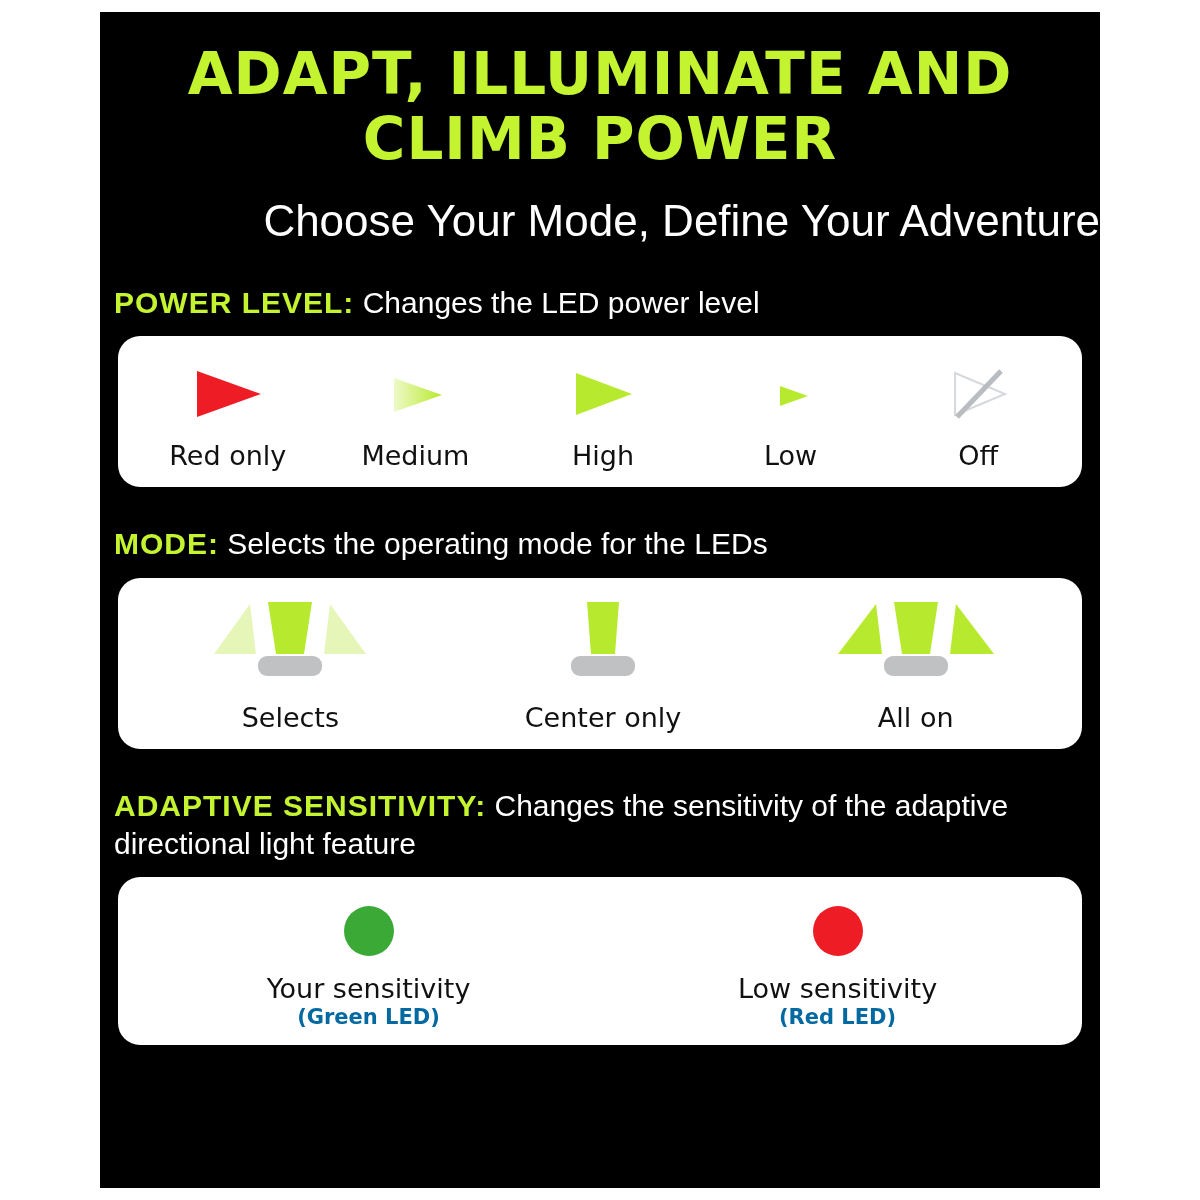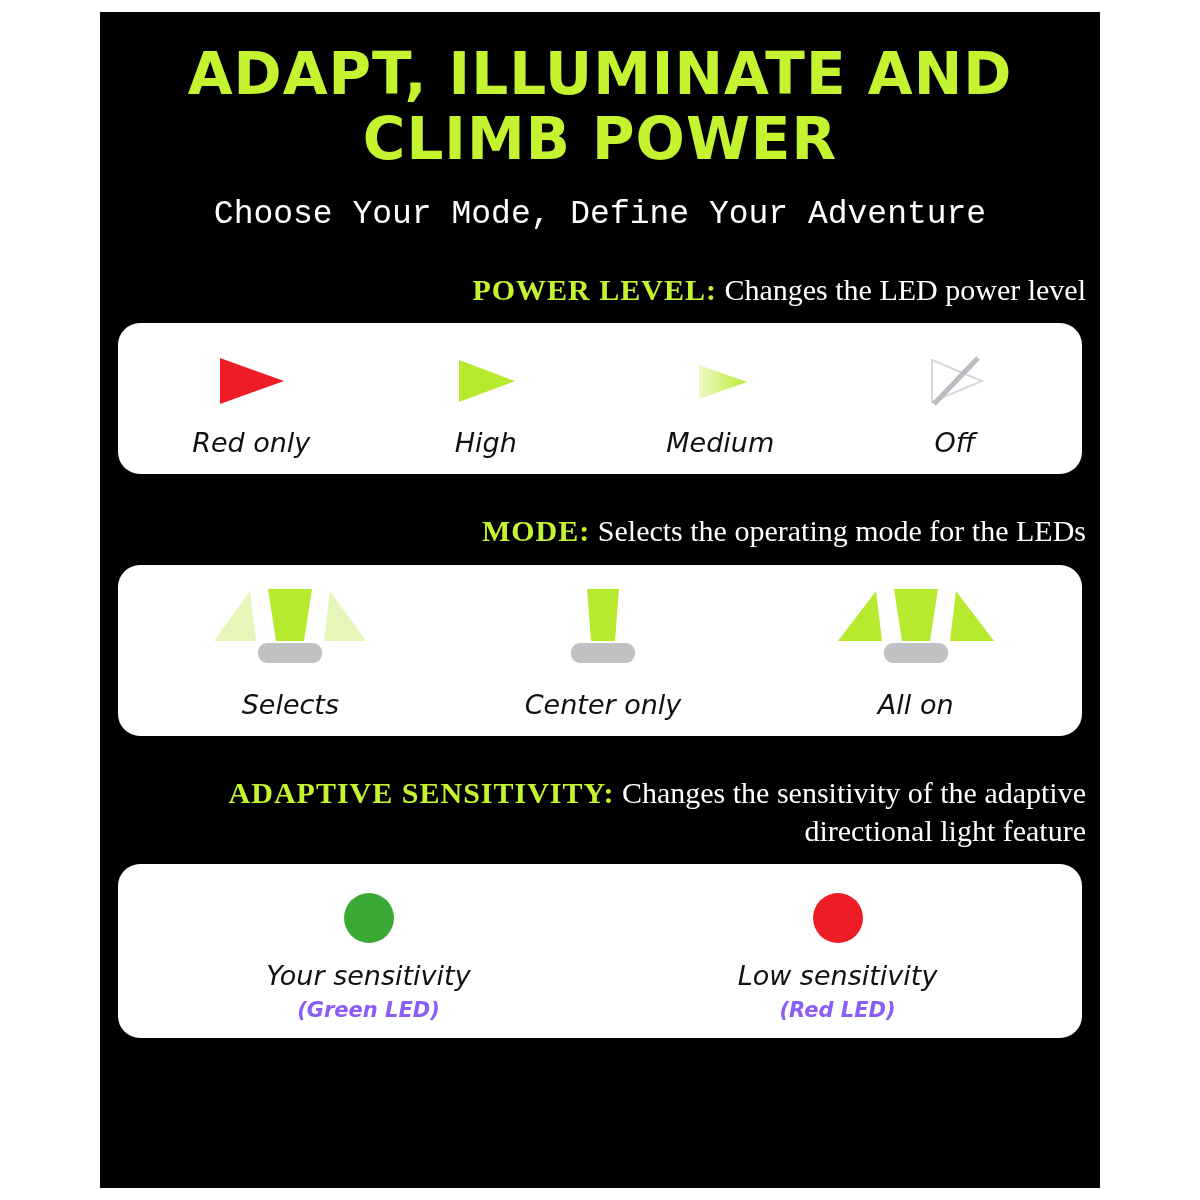--- a/index.html
+++ b/index.html
@@ -39,51 +39,50 @@
     font-size: 58px;
     line-height: 1.05;
     letter-spacing: 1px;
     padding-top: 32px;
     font-family: "DejaVu Sans", sans-serif;
   }
   .headline .l1, .headline .l2 { display: block; white-space: nowrap; }
   .headline .l2 { margin-top: 4px; }
 
   .subhead {
-    text-align: center;
+    text-align: right;
     color: #ffffff;
-    font-size: 33px;
+    font-size: 44px;
     margin-top: 26px;
-    font-family: Liberation Mono, monospace;
+    font-family: Liberation Sans, sans-serif;
   }
 
   
   .section-head {
-    text-align: right;
+    text-align: left;
     color: #ffffff;
     font-size: 30px;
     margin-top: 38px;
     line-height: 1.28;
     padding: 0 14px;
-    font-family: Liberation Serif, serif;
+    font-family: Liberation Sans, sans-serif;
   }
   .section-head .key {
     color: #c4f430;
     font-weight: bold;
     letter-spacing: 1px;
   }
 
   
   .card {
     background: #ffffff;
     border-radius: 22px;
     margin: 14px 18px 0 18px;
     box-sizing: border-box;
     padding: 18px 10px 16px 16px;
-    font-style: italic;
   }
   .row {
     display: flex;
     align-items: flex-end;
     justify-content: space-around;
   }
   .item {
     text-align: center;
     flex: 1 1 0;
   }
@@ -94,25 +93,25 @@
     justify-content: center;
   }
   .item .label {
     color: #111111;
     font-size: 27px;
     margin-top: 6px;
     font-family: "DejaVu Sans", sans-serif;
     white-space: nowrap;
   }
   .item .sublabel {
-    color: #8b5cf6;
+    color: #0369a1;
     font-size: 21px;
     font-weight: bold;
     font-family: "DejaVu Sans", sans-serif;
-    margin-top: 7px;
+    margin-top: 1px;
     white-space: nowrap;
   }
 
   
   .card-power .item .glyph { height: 80px; }
   .card-mode .glyph { height: 100px; }
   .card-sens .glyph { height: 72px; }
 
   svg { display: block; }
 </style>
@@ -137,46 +136,54 @@
     <div class="card card-power">
       <div class="row">
 
         <div class="item">
           <div class="glyph">
             <svg width="90" height="66" viewBox="0 0 90 66">
               <polygon points="14,10 78,33 14,56" fill="#ee1c25"></polygon>
             </svg>
           </div>
           <div class="label">Red only</div>
-        </div>
-
-        <div class="item">
-          <div class="glyph">
-            <svg width="90" height="66" viewBox="0 0 90 66">
-              <polygon points="18,12 74,33 18,54" fill="#b7ea2e"></polygon>
-            </svg>
-          </div>
-          <div class="label">High</div>
         </div>
 
         <div class="item">
           <div class="glyph">
             <svg width="90" height="66" viewBox="0 0 90 66">
               <defs>
                 <linearGradient id="gradMed" x1="0" y1="0" x2="1" y2="0">
                   <stop offset="0%" stop-color="#eef9c8"></stop>
                   <stop offset="100%" stop-color="#b7ea2e"></stop>
                 </linearGradient>
               </defs>
               <polygon points="24,17 72,34 24,51" fill="url(#gradMed)"></polygon>
             </svg>
           </div>
           <div class="label">Medium</div>
         </div>
 
+        <div class="item">
+          <div class="glyph">
+            <svg width="90" height="66" viewBox="0 0 90 66">
+              <polygon points="18,12 74,33 18,54" fill="#b7ea2e"></polygon>
+            </svg>
+          </div>
+          <div class="label">High</div>
+        </div>
+
+        <div class="item">
+          <div class="glyph">
+            <svg width="90" height="66" viewBox="0 0 90 66">
+              <polygon points="34,25 62,35 34,45" fill="#b7ea2e"></polygon>
+            </svg>
+          </div>
+          <div class="label">Low</div>
+        </div>
 
         <div class="item">
           <div class="glyph">
             <svg width="90" height="66" viewBox="0 0 90 66">
               <polygon points="22,12 72,33 22,54" fill="#ffffff" stroke="#d6d9dc" stroke-width="2"></polygon>
               <line x1="24" y1="56" x2="68" y2="10" stroke="#b9bcc0" stroke-width="5"></line>
             </svg>
           </div>
           <div class="label">Off</div>
         </div>

